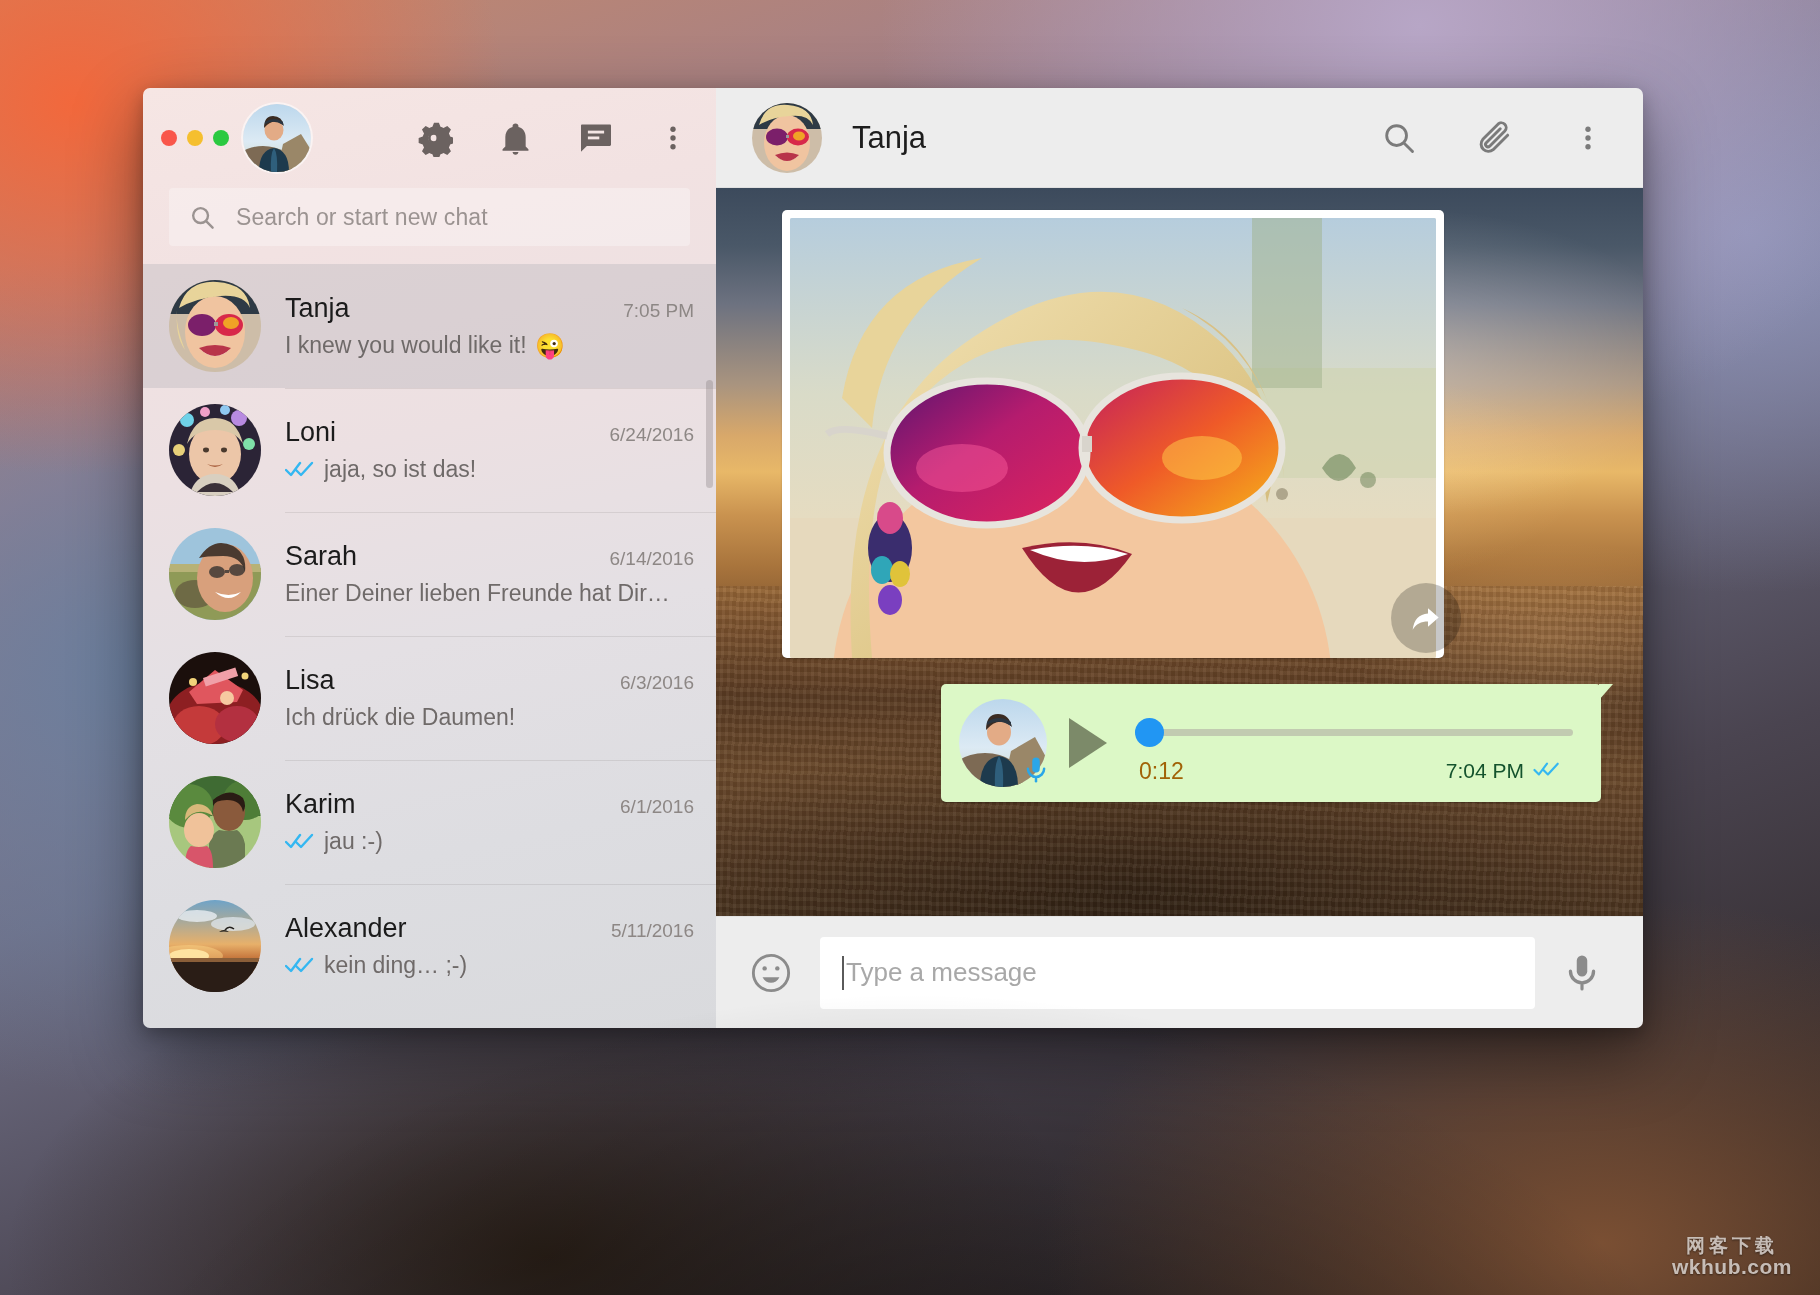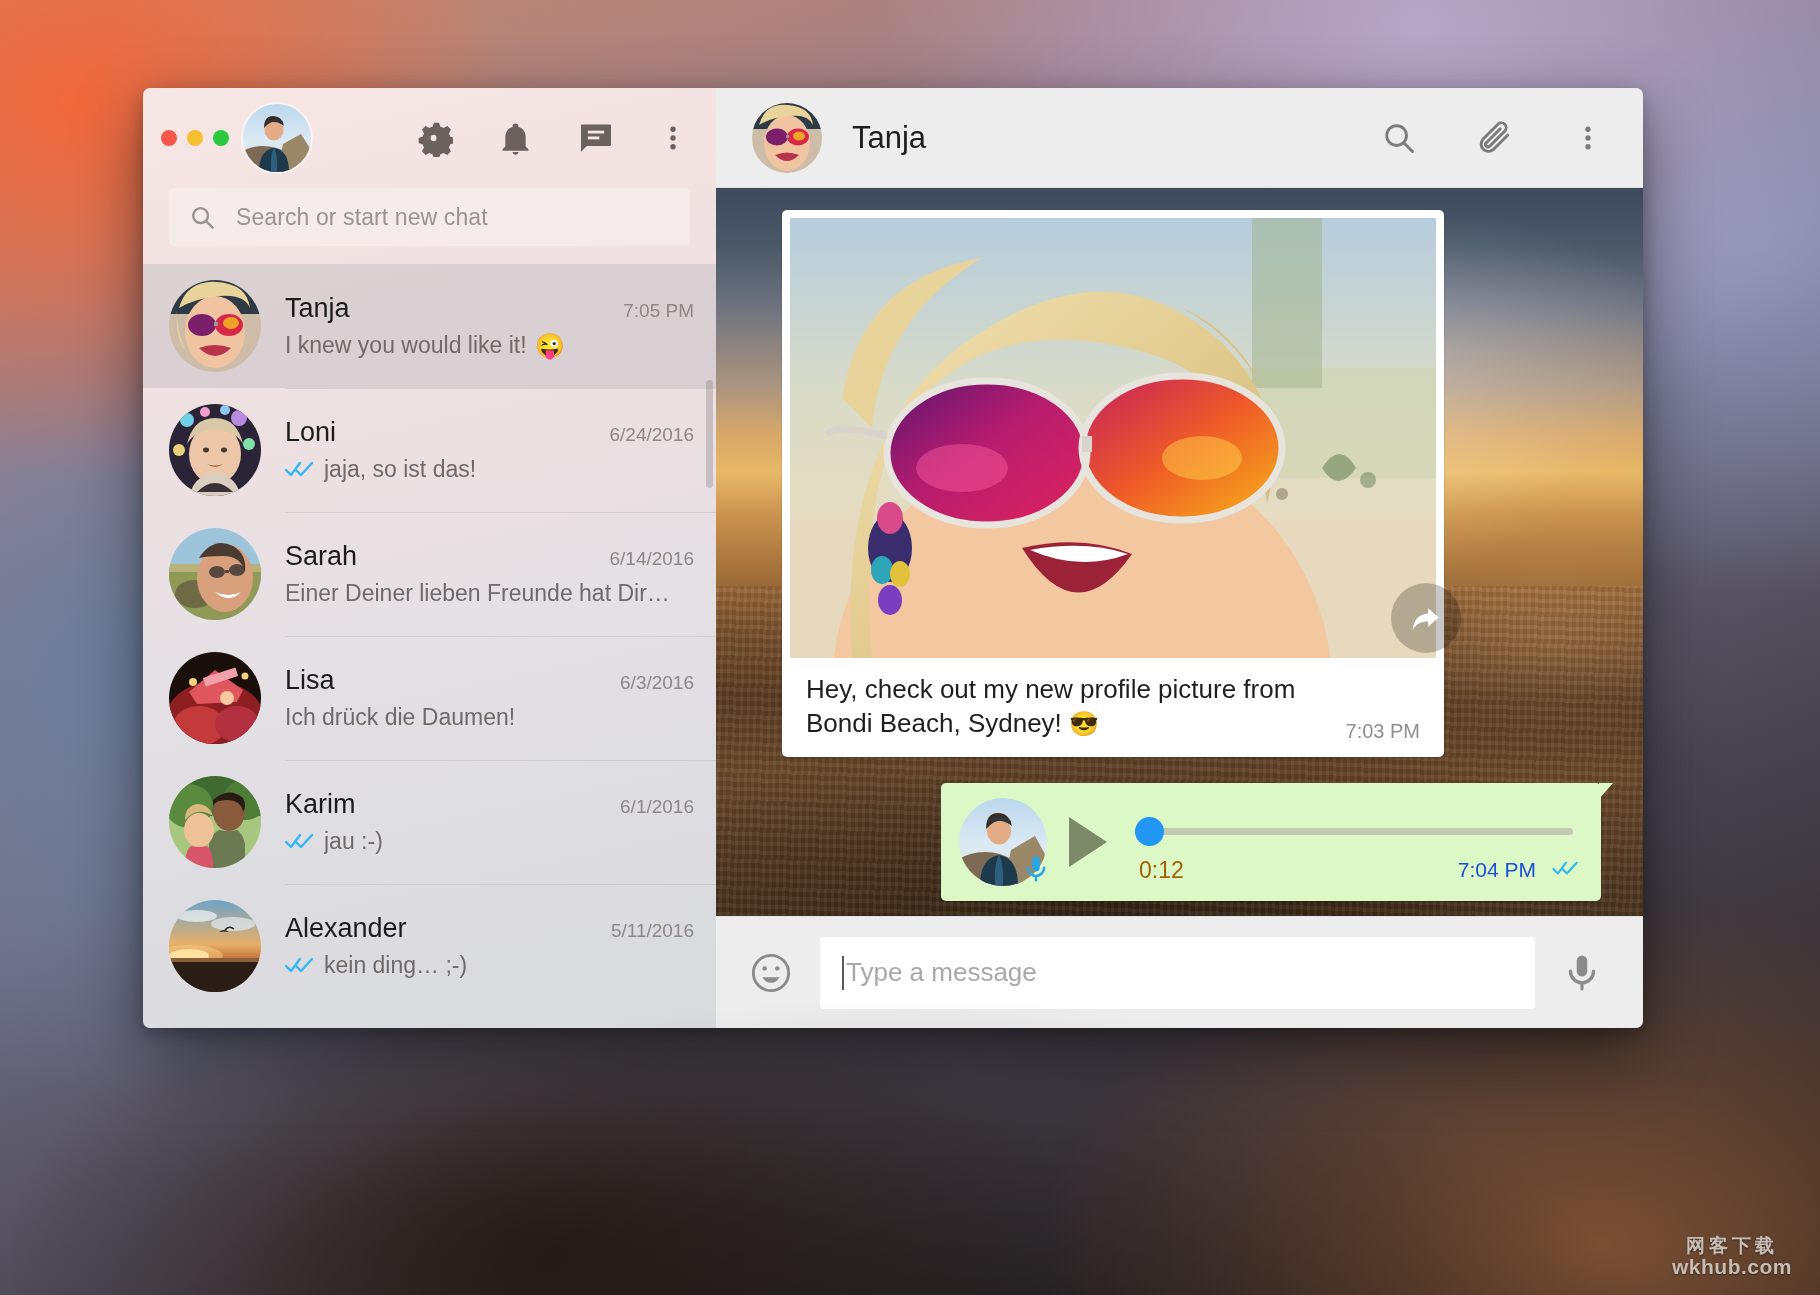--- a/index.html
+++ b/index.html
@@ -211,21 +211,21 @@
   .play-tri {
     width: 0; height: 0;
     border-style: solid; border-width: 25px 0 25px 38px;
     border-color: transparent transparent transparent #7c8a69;
     flex: 0 0 auto; margin-right: 28px;
   }
   .voice-right { flex: 1; position: relative; height: 88px; }
   .seek { position: absolute; left: 0; right: 8px; top: 30px; height: 7px; background: #c2cbb1; border-radius: 4px; }
   .seek-knob { position: absolute; left: 0; top: -11px; width: 29px; height: 29px; border-radius: 50%; background: #2196f3; }
   .voice-dur { position: absolute; left: 4px; bottom: 2px; font-size: 23px; color: #a16207; }
-  .voice-time { position: absolute; right: 1px; bottom: 4px; font-size: 21px; color: #1d4ed8; display: flex; align-items: center; gap: 16px; }
+  .voice-time { position: absolute; right: 20px; bottom: 4px; font-size: 21px; color: #14532d; display: flex; align-items: center; gap: 9px; }
 
   .fwd-overlay {
     position: absolute; z-index: 3;
     right: 182px; top: 395px;
     width: 70px; height: 70px; border-radius: 50%;
     background: rgba(0,0,0,0.22);
     display: flex; align-items: center; justify-content: center;
   }
 
   
@@ -633,27 +633,20 @@
                 <ellipse cx="108" cy="330" rx="22" ry="34" fill="#3a2d6e"></ellipse>
                 <ellipse cx="108" cy="300" rx="13" ry="16" fill="#d84a8a"></ellipse>
                 <ellipse cx="100" cy="352" rx="11" ry="14" fill="#2fa6b8"></ellipse>
                 <ellipse cx="118" cy="356" rx="10" ry="13" fill="#e0c33a"></ellipse>
                 <ellipse cx="108" cy="382" rx="12" ry="15" fill="#7a3fc0"></ellipse>
                 <path d="M540 250 q18 -28 34 0 q-18 26 -34 0z" fill="#4a6a3a" opacity=".45"></path>
                 <circle cx="586" cy="262" r="8" fill="#4a6a3a" opacity=".4"></circle>
                 <circle cx="500" cy="276" r="6" fill="#7a6f55" opacity=".5"></circle>
               </svg>
             </div>
-            <div class="photo-caption">
-              <span class="cap-text">Hey, check out my new profile picture from</span>
-              <span class="cap-text line2"><span>Bondi Beach, Sydney!</span>
-                <span class="emoji-inline">😎</span>
-              </span>
-              <span class="cap-time">7:03 PM</span>
-            </div>
           </div>
 
           <div class="row-out">
             <div class="bubble bubble-out voice-bubble">
               <div class="voice-av-wrap">
                 <div class="voice-av">
                   <svg viewBox="0 0 88 88" width="88" height="88" aria-hidden="true">
                     <defs>
                       <linearGradient id="skyB" x1="0" y1="0" x2="0" y2="1">
                         <stop offset="0%" stop-color="#bcd7ec"></stop>

